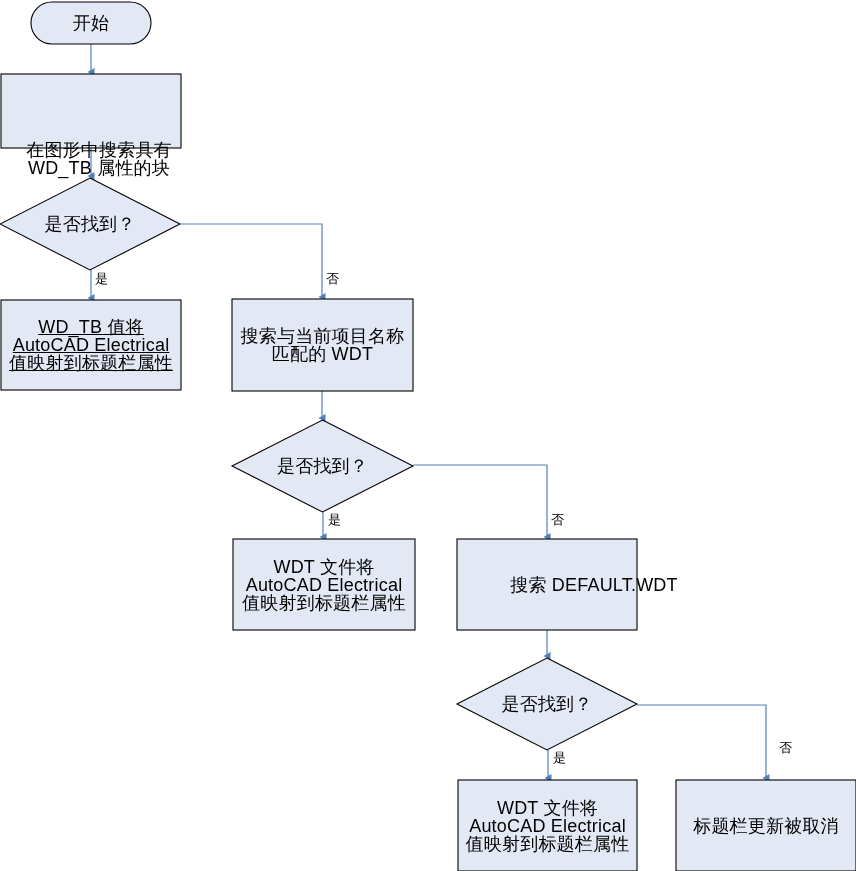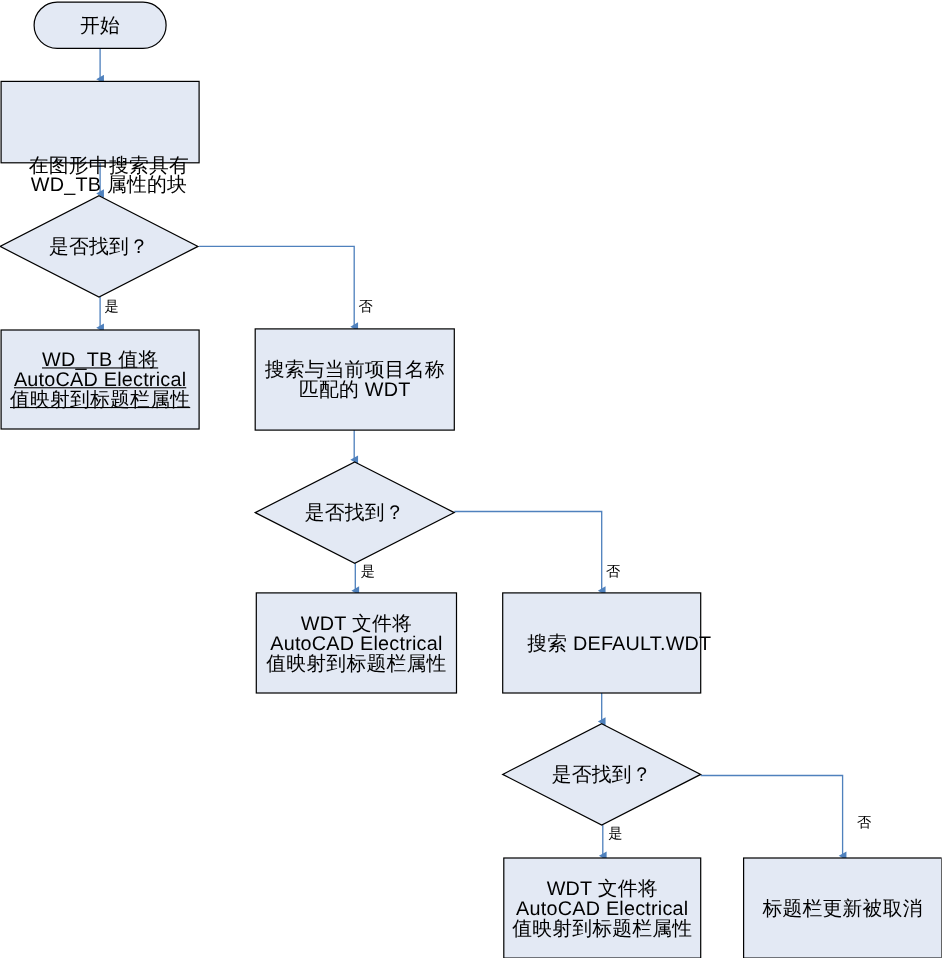--- a/index.html
+++ b/index.html
@@ -95,21 +95,21 @@
       <div class="node-label" style="left: 0px; top: 178px; width: 180px; height: 92px;">是否找到？</div>
       <div class="node-label" style="left: 1px; top: 300px; width: 180px; height: 90px; text-decoration: underline;">WD_TB 值将
 AutoCAD Electrical
 值映射到标题栏属性</div>
       <div class="node-label" style="left: 232px; top: 299px; width: 181px; height: 92px; border-radius: 12px;">搜索与当前项目名称
 匹配的 WDT</div>
       <div class="node-label" style="left: 232px; top: 420px; width: 181px; height: 92px;">是否找到？</div>
       <div class="node-label" style="left: 233px; top: 539px; width: 182px; height: 91px;">WDT 文件将
 AutoCAD Electrical
 值映射到标题栏属性</div>
-      <div class="node-label" style="left: 457px; top: 539px; width: 212px; height: 91px;">搜索 DEFAULT.WDT</div>
+      <div class="node-label" style="left: 457px; top: 539px; width: 212px; height: 91px; padding-left: 31px;">搜索 DEFAULT.WDT</div>
       <div class="node-label" style="left: 457px; top: 658px; width: 180px; height: 92px;">是否找到？</div>
       <div class="node-label" style="left: 458px; top: 780px; width: 179px; height: 91px;">WDT 文件将
 AutoCAD Electrical
 值映射到标题栏属性</div>
       <div class="node-label" style="left: 676px; top: 780px; width: 180px; height: 91px;">标题栏更新被取消</div>
     </div>
   <div id="edge-labels-layer">
       <div class="edge-label" style="left: 95px; top: 271px;">是</div>
       <div class="edge-label" style="left: 326px; top: 271px;">否</div>
       <div class="edge-label" style="left: 328px; top: 512px;">是</div>

